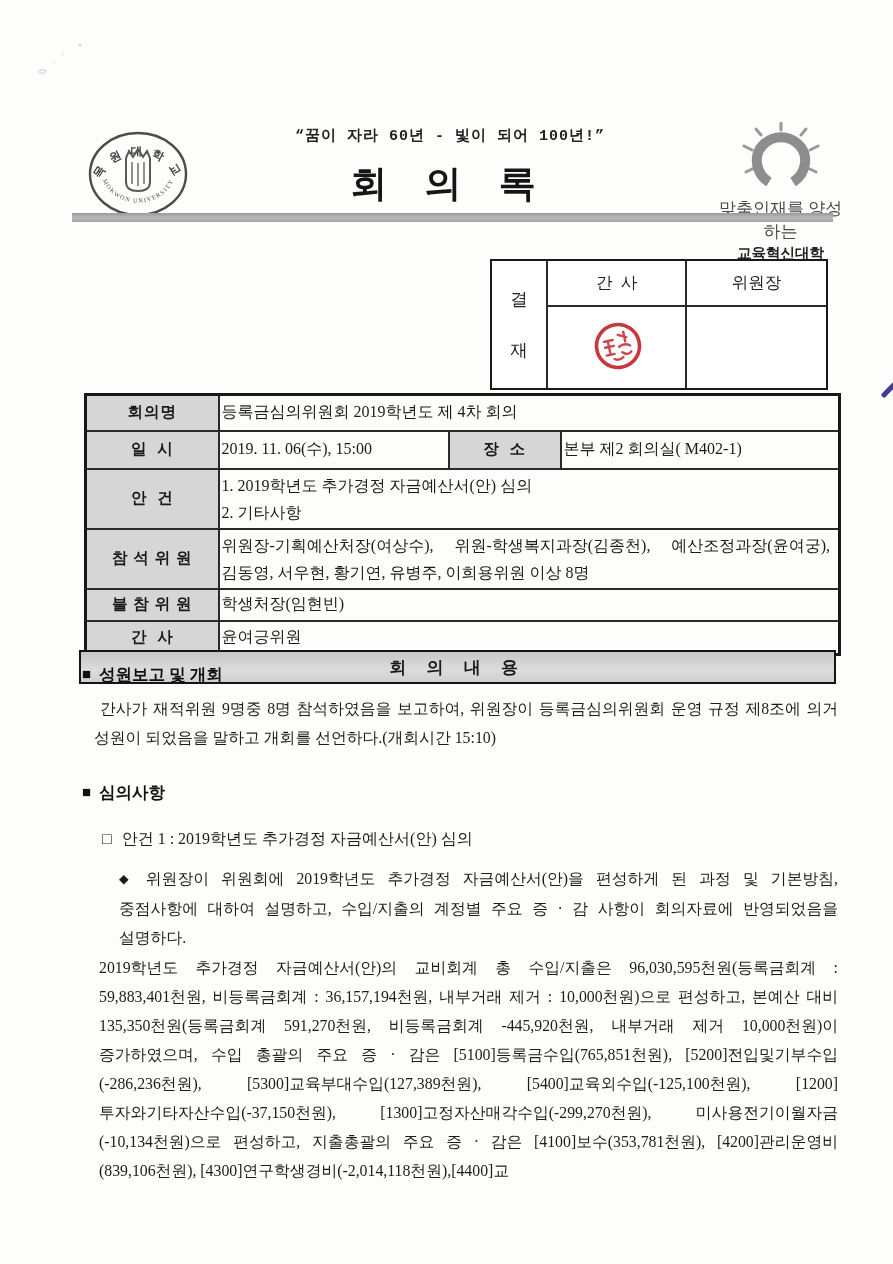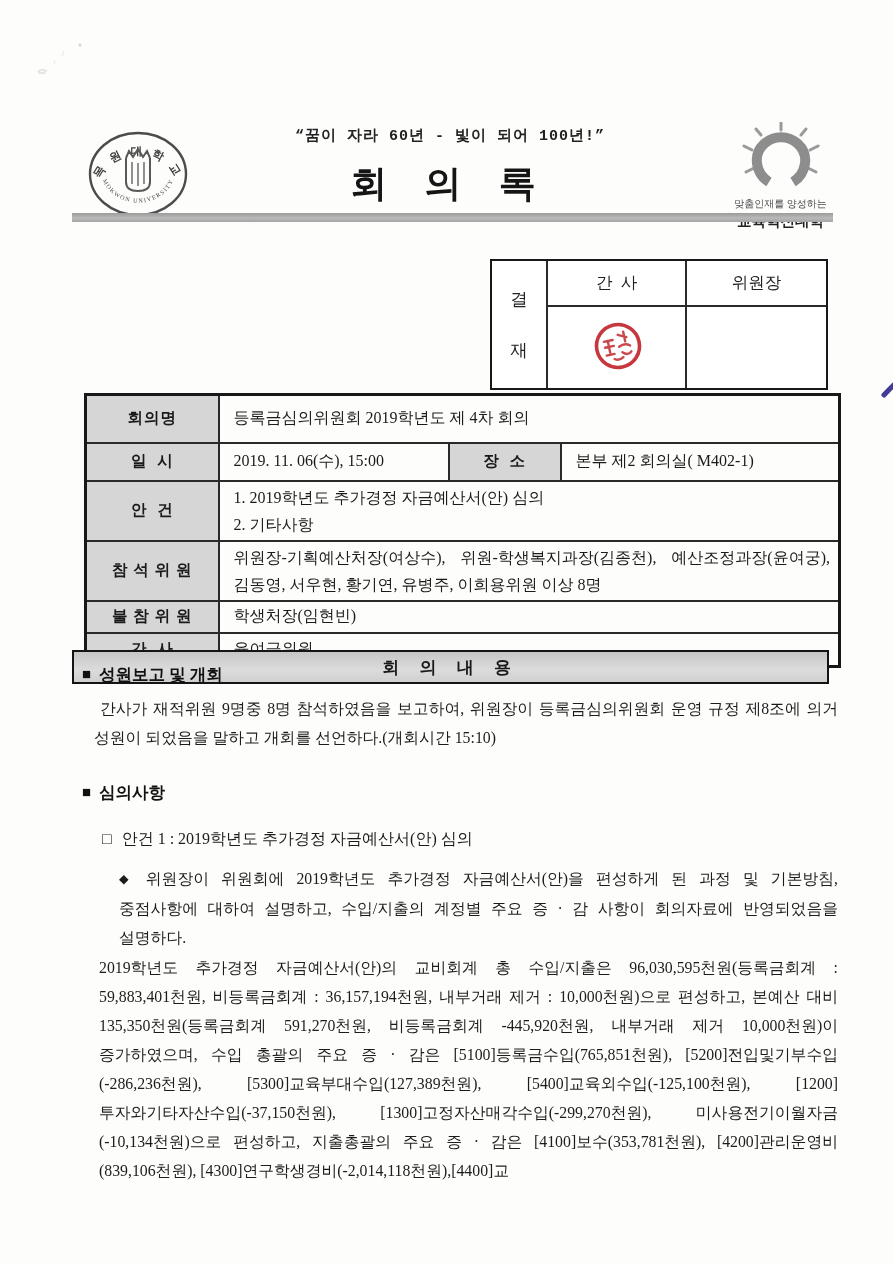--- a/index.html
+++ b/index.html
@@ -9,21 +9,21 @@
     font-family:"Liberation Serif","DejaVu Serif",serif;color:#1c1c1c;
   }
   
   .scan-marks{position:absolute;left:18px;top:20px;opacity:.65;}
   
   .seal{position:absolute;left:86px;top:130px;}
   .head-center{position:absolute;left:200px;top:126px;width:500px;text-align:center;}
   .quote{font-size:15px;font-weight:bold;letter-spacing:1px;color:#222;font-family:Liberation Mono, monospace;}
   .doc-title{margin-top:14px;font-size:37px;font-weight:bold;letter-spacing:14px;color:#151515;}
   .brand{position:absolute;left:718px;top:122px;width:125px;text-align:center;}
-  .brand-tagline{font-size:10px;color:#4a4a4a;letter-spacing:0px;margin-top:7px;}
+  .brand-tagline{font-size:17px;color:#4a4a4a;letter-spacing:0px;margin-top:7px;}
   .brand-name{font-size:14.5px;font-weight:bold;color:#222;margin-top:1px;}
   .divider-bar{position:absolute;left:72px;top:213px;width:761px;height:9px;
     background:linear-gradient(180deg,#9b9b9b,#b9b9b9 55%,#a5a5a5);}
   
   .approval{position:absolute;left:490px;top:259px;width:334px;height:127px;
     border:2.5px solid #181818;display:grid;grid-template-columns:56px 139px 1fr;
     grid-template-rows:46px 1fr;background:#fff;}
   .ap-label{grid-row:1/3;border-right:2px solid #2a2a2a;display:flex;flex-direction:column;
     justify-content:space-evenly;align-items:center;font-size:17.5px;color:#222;}
   .ap-head{display:flex;align-items:center;justify-content:center;font-size:16.5px;
@@ -33,25 +33,25 @@
   .ap-cell.mid{border-right:2px solid #2a2a2a;}
   .stamp{position:absolute;left:44px;top:13px;transform:rotate(-12deg);}
   .signature{position:absolute;left:193px;top:22px;z-index:3;pointer-events:none;}
   
   .info-table{position:absolute;left:84px;top:393px;width:754px;border-collapse:collapse;
     table-layout:fixed;font-size:16px;}
   .info-table td{border:2px solid #2a2a2a;vertical-align:middle;}
   .info-table{border:3px solid #181818;}
   .lbl{background:#d6d6d6;font-weight:bold;text-align:center;font-size:15.5px;
     letter-spacing:1px;color:#1a1a1a;white-space:pre;}
-  .val{padding:2px 10px 2px 14px;color:#1b1b1b;}
+  .val{padding:2px 10px 2px 2px;color:#1b1b1b;}
   .val.lines div{line-height:27px;}
   .val.just{text-align:justify;line-height:27px;word-break:keep-all;padding-right:8px;}
   
-  .content-bar{position:absolute;left:72px;top:650px;width:753px;height:30px;
+  .content-bar{position:absolute;left:79px;top:650px;width:753px;height:30px;
     border:2.5px solid #141414;background:linear-gradient(180deg,#c6c6c6,#dcdcdc 60%,#cfcfcf);
     display:flex;align-items:center;justify-content:center;
     font-size:17px;font-weight:bold;letter-spacing:8px;color:#1a1a1a;}
   .content{position:absolute;left:82px;top:660px;width:756px;line-height:29px;
     font-size:15.8px;word-break:keep-all;}
   .sec-title{font-weight:bold;font-size:16.5px;color:#111;}
   .sec-title .sq{font-size:15px;margin-right:8px;vertical-align:1px;}
   .p-quorum{margin-top:5px;padding-left:12px;text-indent:6px;text-align:justify;}
   .sec2{margin-top:26px;}
   .agenda-line{margin-top:17px;padding-left:20px;font-size:16px;}
@@ -144,21 +144,21 @@
   </div>
 
   <table class="info-table">
     <colgroup>
         <col style="width:133px">
         <col style="width:230px">
         <col style="width:112px">
         <col style="width:279px">
       </colgroup>
     <tbody>
-        <tr style="height:48px">
+        <tr style="height:36px">
       <td class="lbl">회의명</td>
       <td class="val" colspan="3">등록금심의위원회 2019학년도 제 4차 회의</td>
     </tr>
     <tr style="height:38px">
       <td class="lbl">일  시</td>
       <td class="val">2019. 11. 06(수), 15:00</td>
       <td class="lbl">장  소</td>
       <td class="val">본부 제2 회의실( M402-1)</td>
     </tr>
     <tr style="height:58px">

